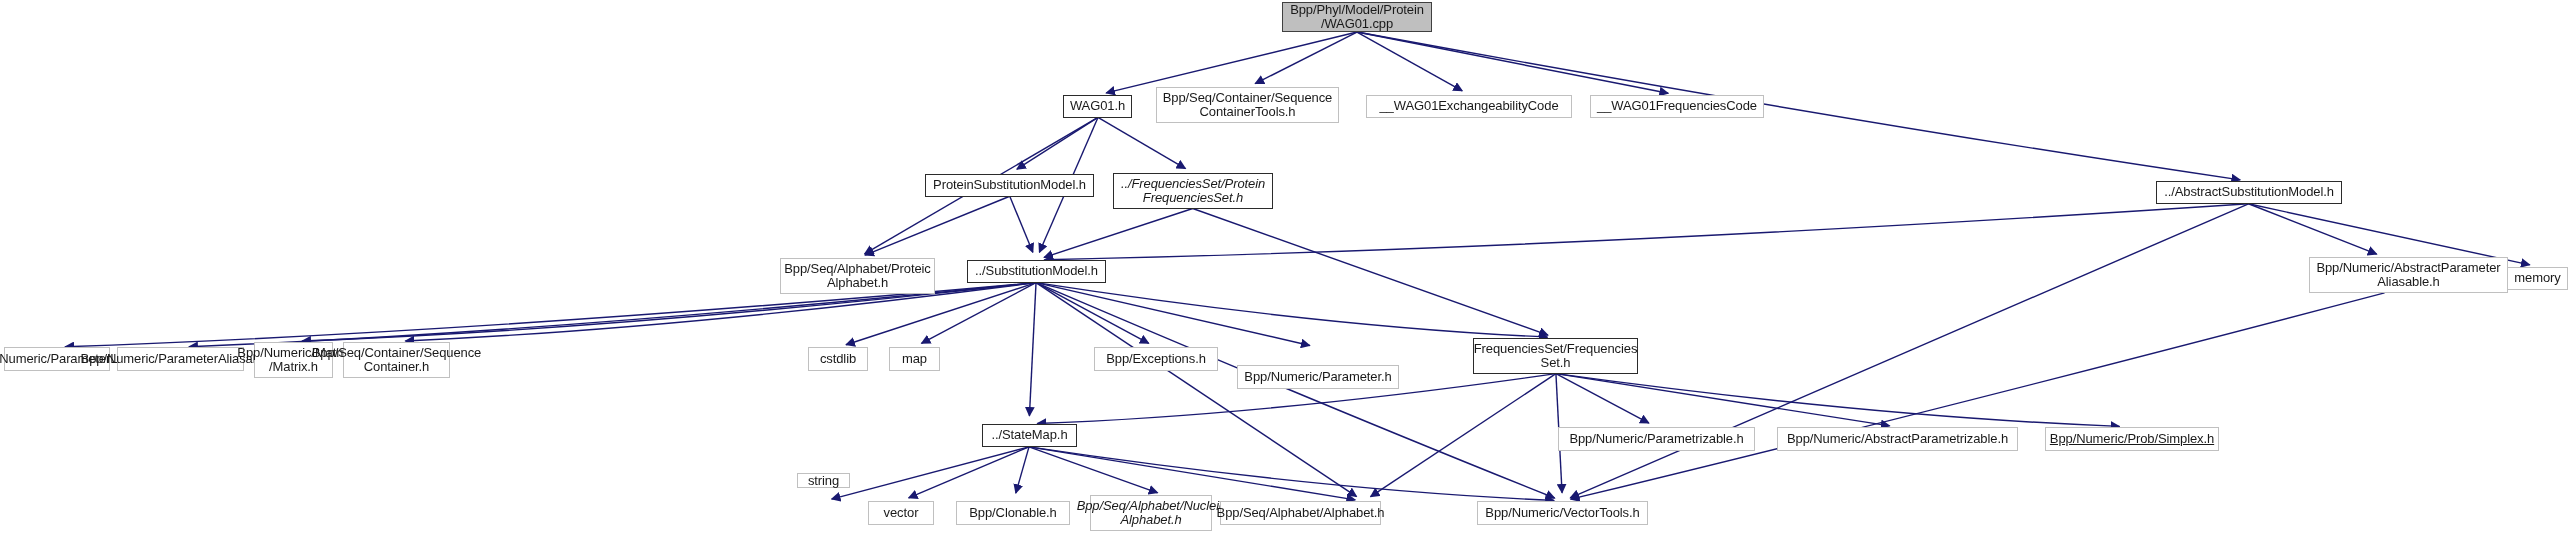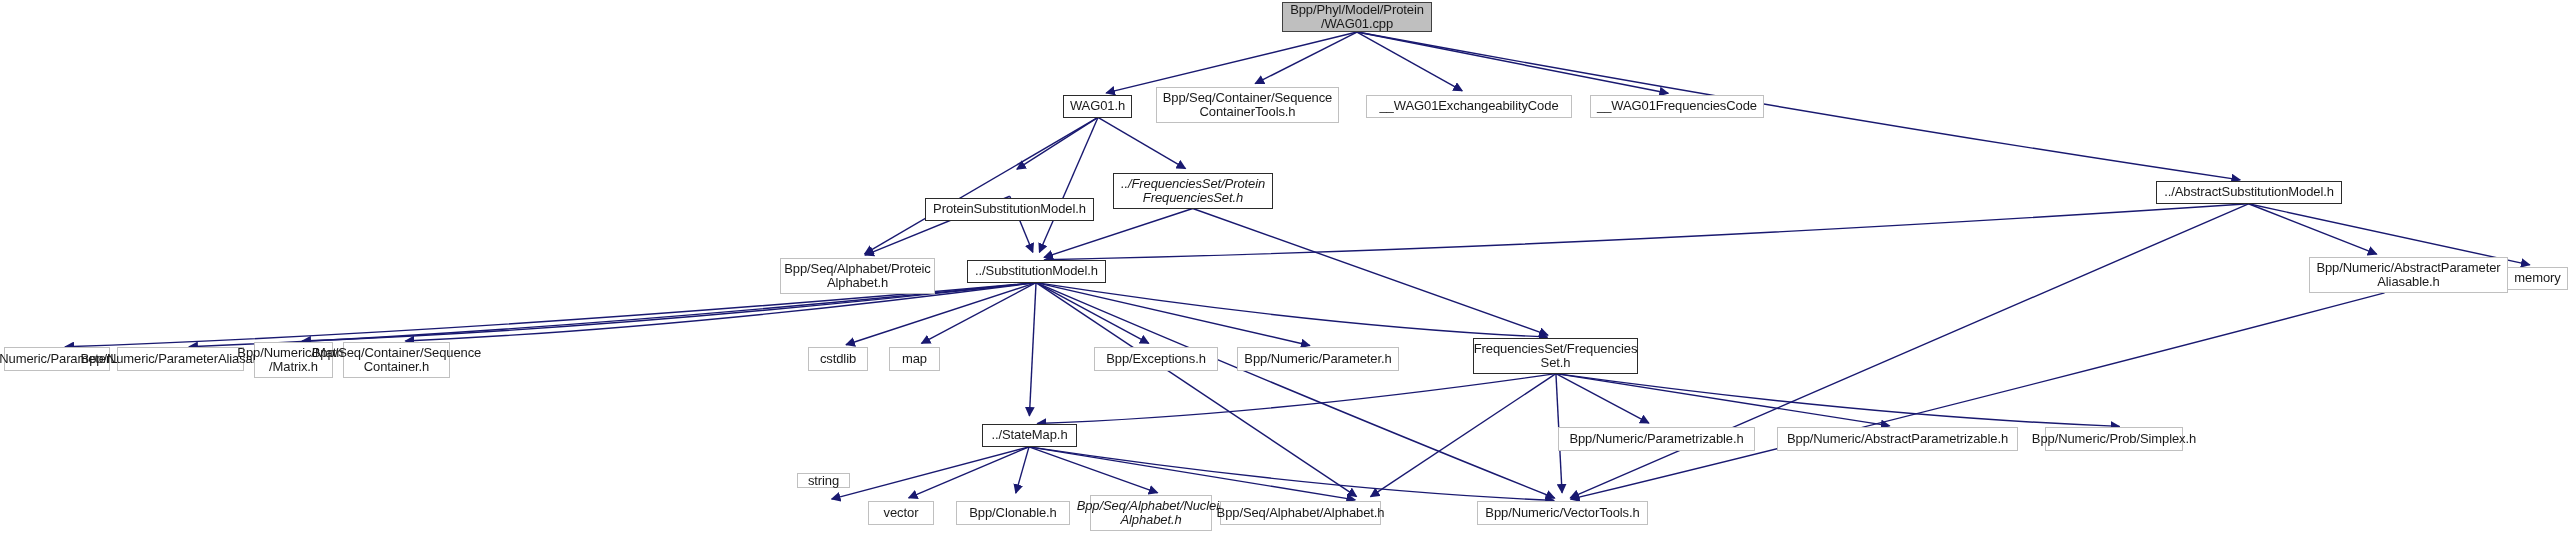--- a/index.html
+++ b/index.html
@@ -81,46 +81,46 @@
       </g>
   </svg>
   <div id="nodes-layer">
       <div class="node root" style="left: 1282px; top: 1.9px; width: 150px; height: 30px;">Bpp/Phyl/Model/Protein
 /WAG01.cpp</div>
       <div class="node thick" style="left: 1063px; top: 95px; width: 69px; height: 22.5px;">WAG01.h</div>
       <div class="node " style="left: 1156px; top: 87px; width: 183px; height: 36px;">Bpp/Seq/Container/Sequence
 ContainerTools.h</div>
       <div class="node " style="left: 1366px; top: 95px; width: 206px; height: 22.5px;">__WAG01ExchangeabilityCode</div>
       <div class="node " style="left: 1590px; top: 95px; width: 174px; height: 22.5px;">__WAG01FrequenciesCode</div>
-      <div class="node thick" style="left: 925px; top: 174px; width: 169px; height: 22.5px; margin-top: 24px;">ProteinSubstitutionModel.h</div>
+      <div class="node thick" style="left: 925px; top: 174px; width: 169px; height: 22.5px;">ProteinSubstitutionModel.h</div>
       <div class="node thick" style="left: 1113px; top: 173px; width: 160px; height: 36px; font-style: italic;">../FrequenciesSet/Protein
 FrequenciesSet.h</div>
       <div class="node thick" style="left: 2156px; top: 181px; width: 186px; height: 22.5px;">../AbstractSubstitutionModel.h</div>
       <div class="node " style="left: 780px; top: 258px; width: 155px; height: 36px;">Bpp/Seq/Alphabet/Proteic
 Alphabet.h</div>
       <div class="node thick" style="left: 967px; top: 260px; width: 139px; height: 22.5px;">../SubstitutionModel.h</div>
       <div class="node " style="left: 2285px; top: 257px; width: 199px; height: 36px; margin-left: 24px;">Bpp/Numeric/AbstractParameter
 Aliasable.h</div>
       <div class="node " style="left: 2507px; top: 267px; width: 61px; height: 22.5px;">memory</div>
       <div class="node " style="left: 3.8px; top: 347px; width: 106px; height: 24.4px;">Bpp/Numeric/ParameterList.h</div>
       <div class="node " style="left: 117px; top: 347px; width: 127px; height: 24.4px;">Bpp/Numeric/ParameterAliasable.h</div>
       <div class="node " style="left: 254px; top: 342px; width: 79px; height: 36px;">Bpp/Numeric/Matrix
 /Matrix.h</div>
       <div class="node " style="left: 343px; top: 342px; width: 107px; height: 36px;">Bpp/Seq/Container/Sequence
 Container.h</div>
       <div class="node " style="left: 808px; top: 347px; width: 60px; height: 24.4px;">cstdlib</div>
       <div class="node " style="left: 889px; top: 347px; width: 51px; height: 24.4px;">map</div>
       <div class="node " style="left: 1094px; top: 347px; width: 124px; height: 24.4px;">Bpp/Exceptions.h</div>
-      <div class="node " style="left: 1237px; top: 347px; width: 162px; height: 24.4px;">Bpp/Numeric/Parameter.h</div>
+      <div class="node " style="left: 1237px; top: 365px; width: 162px; height: 24.4px;">Bpp/Numeric/Parameter.h</div>
       <div class="node thick" style="left: 1473px; top: 338px; width: 165px; height: 36px;">FrequenciesSet/Frequencies
 Set.h</div>
       <div class="node thick" style="left: 982px; top: 424px; width: 95px; height: 22.5px;">../StateMap.h</div>
       <div class="node " style="left: 1558px; top: 427px; width: 197px; height: 24.4px;">Bpp/Numeric/Parametrizable.h</div>
       <div class="node " style="left: 1777px; top: 427px; width: 241px; height: 24.4px;">Bpp/Numeric/AbstractParametrizable.h</div>
-      <div class="node " style="left: 2045px; top: 427px; width: 138px; height: 24.4px;">Bpp/Numeric/Prob/Simplex.h</div>
+      <div class="node " style="left: 2045px; top: 427px; width: 174px; height: 24.4px; text-decoration: underline;">Bpp/Numeric/Prob/Simplex.h</div>
       <div class="node " style="left: 797px; top: 473px; width: 53px; height: 15px;">string</div>
       <div class="node " style="left: 868px; top: 501px; width: 66px; height: 24.4px;">vector</div>
       <div class="node " style="left: 956px; top: 501px; width: 114px; height: 24.4px;">Bpp/Clonable.h</div>
       <div class="node " style="left: 1090px; top: 495px; width: 122px; height: 36px; font-style: italic;">Bpp/Seq/Alphabet/Nucleic
 Alphabet.h</div>
       <div class="node " style="left: 1220px; top: 501px; width: 161px; height: 24.4px;">Bpp/Seq/Alphabet/Alphabet.h</div>
       <div class="node " style="left: 1477px; top: 501px; width: 171px; height: 24.4px;">Bpp/Numeric/VectorTools.h</div>
     </div>
 </div>
 

